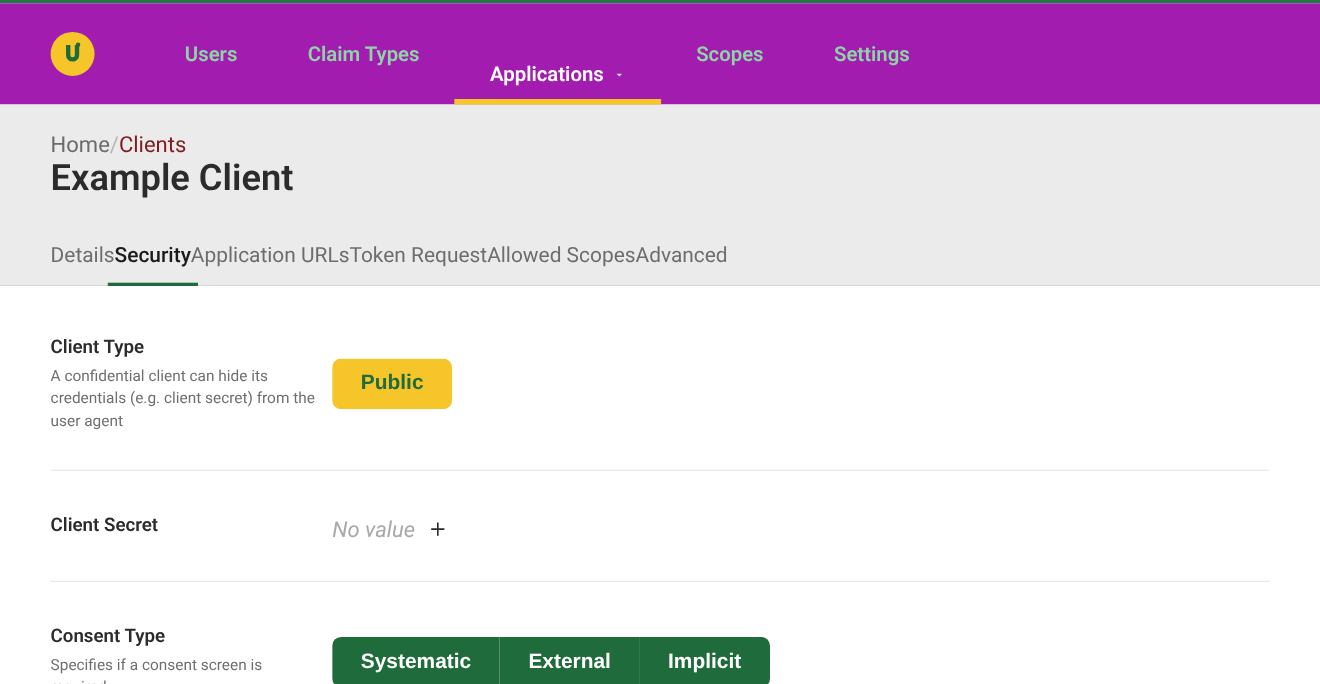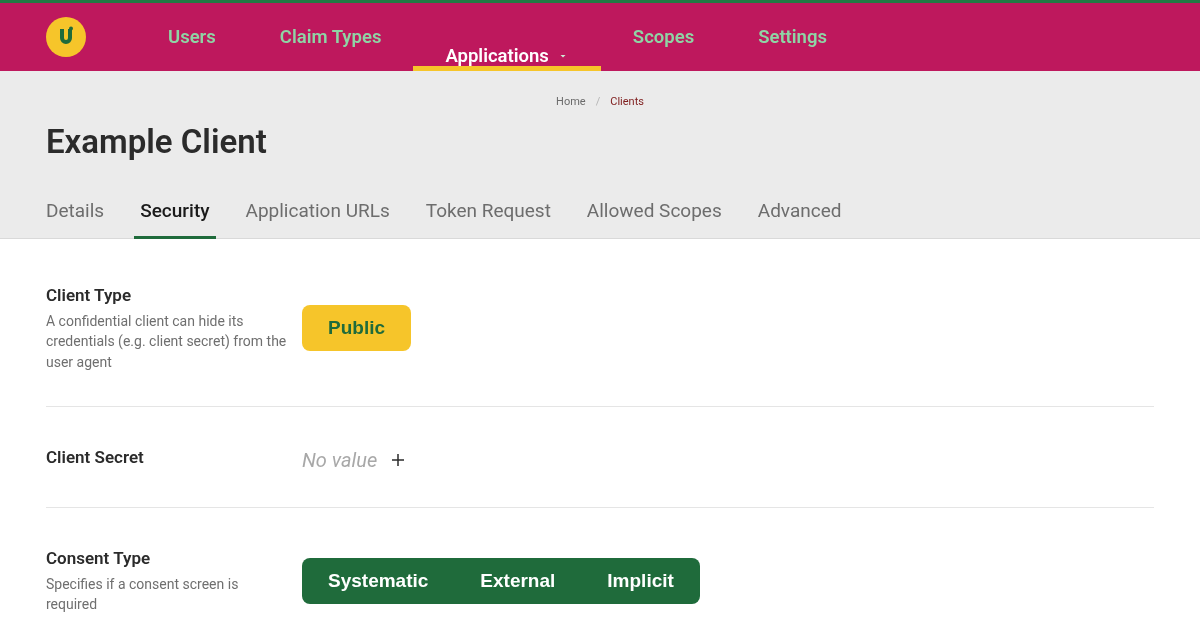--- a/index.html
+++ b/index.html
@@ -1,34 +1,34 @@
 <!DOCTYPE html>
 <html><head>
   <meta charset="utf-8">
   <style>
     * { margin: 0; padding: 0; box-sizing: border-box; }
     body { font-family: -apple-system, BlinkMacSystemFont, "Segoe UI", Roboto, Helvetica, Arial, sans-serif; background: #fff; }
 
     .topbar-border { height: 3px; background: #227944; }
-    .topbar { background: #be185d; height: 68px; display: flex; align-items: stretch; padding-left: 46px; }
+    .topbar { background: #a21caf; height: 92px; display: flex; align-items: stretch; padding-left: 46px; }
     .logo { width: 40px; height: 40px; border-radius: 50%; background: #f6c52a; display: flex; align-items: center; justify-content: center; margin-right: 50px; align-self: center; }
     .logo svg { width: 24px; height: 24px; }
     .nav { display: flex; align-items: stretch; }
     .nav-item { display: flex; align-items: center; padding: 0 32px; color: #8fd4a5; font-size: 18.5px; font-weight: 600; cursor: pointer; position: relative; }
     .nav-item.active { color: #ffffff; margin-top: 37px; }
     .nav-item.active::after { content: ""; position: absolute; left: 0; right: 0; bottom: 0; height: 5px; background: #f6c52a; }
     .chev { margin-left: 8px; display: inline-flex; }
 
     .page { background: #ebebeb; padding: 24px 46px 0 46px; border-bottom: 1px solid #d9d9d9; }
-    .breadcrumb { font-size: 11px; color: #6b6b6b; display: flex; gap: 10px; align-items: center; justify-content: center; }
+    .breadcrumb { font-size: 20px; color: #6b6b6b; display: flex; align-items: center; }
     .crumb { cursor: pointer; }
     .crumb-sep { color: #b5b5b5; }
     .crumb.current { color: #7f1d1d; }
-    .page-title { font-size: 33px; font-weight: 600; color: #2b2b2b; margin-top: 14px; margin-bottom: 30px; }
-    .tabs { display: flex; gap: 36px; }
+    .page-title { font-size: 33px; font-weight: 600; color: #2b2b2b; margin-bottom: 30px; }
+    .tabs { display: flex; }
     .tab { font-size: 19px; color: #6d6d6d; padding: 8px 0 16px 0; cursor: pointer; position: relative; }
     .tab.active { color: #1a1a1a; font-weight: 500; }
     .tab.active::after { content: ""; position: absolute; left: -6px; right: -6px; bottom: -1px; height: 3px; background: #1f6b3b; }
 
     .content { padding: 40px 46px; }
     .row { display: flex; padding: 6px 0 34px 0; border-bottom: 1px solid #e5e5e5; margin-bottom: 34px; }
     .row:last-child { border-bottom: none; }
     .row-left { width: 256px; flex-shrink: 0; padding-right: 12px; }
     .row-title { font-size: 17px; font-weight: 600; color: #2b2b2b; margin-bottom: 6px; }
     .row-help { font-size: 14px; color: #6f6f6f; line-height: 1.45; }

